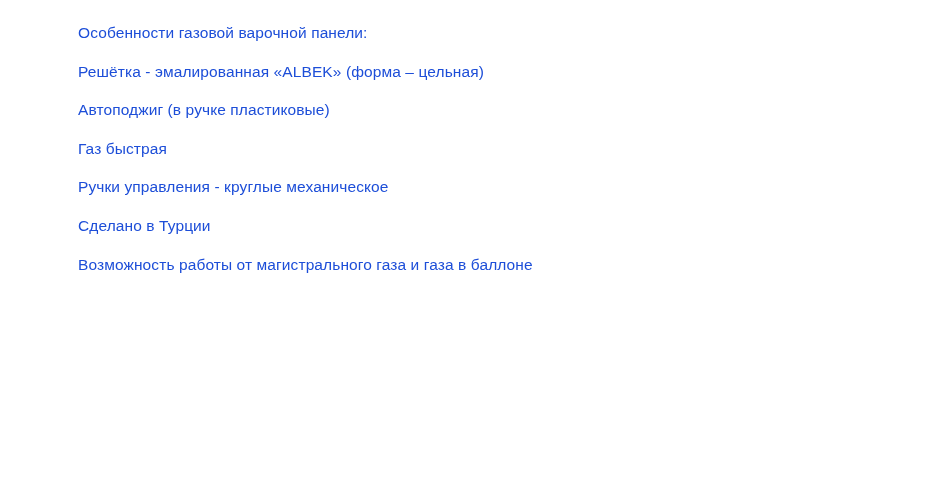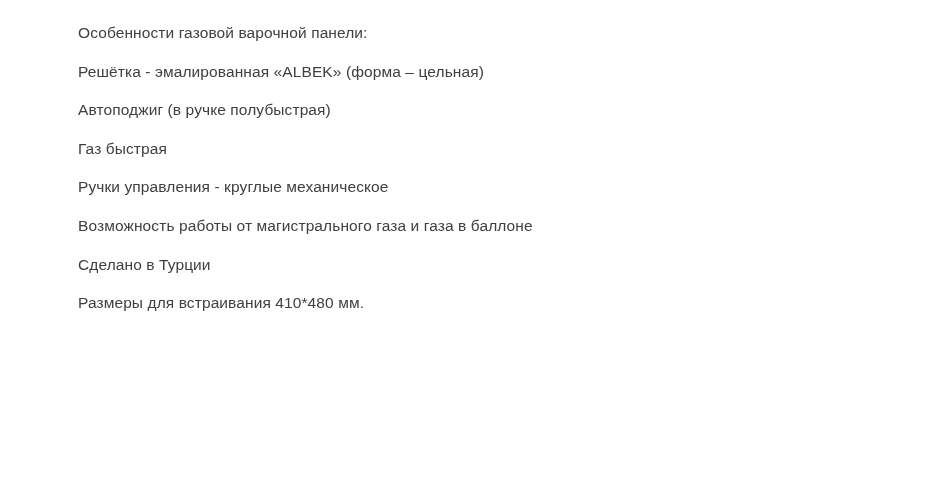--- a/index.html
+++ b/index.html
@@ -14,34 +14,33 @@
     color: #3c3c3c;
     overflow: hidden;
   }
   .spec-sheet {
     padding: 24px 0 0 78px;
     box-sizing: border-box;
   }
   .spec-line {
     font-size: 15.5px;
     line-height: 1.2;
-    color: #404040;
+    color: #1d4ed8;
     white-space: nowrap;
     margin: 0 0 20px 0;
     letter-spacing: 0.1px;
   }
   .spec-line:last-child {
     margin-bottom: 0;
   }
 </style>
 </head>
 <body>
 
 <div class="spec-sheet">
   <p class="spec-line">Особенности газовой варочной панели:</p>
   <p class="spec-line">Решётка  - эмалированная «ALBEK» (форма – цельная)</p>
-  <p class="spec-line">Автоподжиг (в ручке полубыстрая)</p>
+  <p class="spec-line">Автоподжиг (в ручке пластиковые)</p>
   <p class="spec-line">Газ быстрая</p>
   <p class="spec-line">Ручки управления - круглые механическое</p>
+  <p class="spec-line">Сделано в Турции</p>
   <p class="spec-line">Возможность работы от магистрального газа и газа в баллоне</p>
-  <p class="spec-line">Сделано в Турции</p>
-  <p class="spec-line">Размеры для встраивания 410*480 мм.</p>
 </div>
 
 </body></html>

